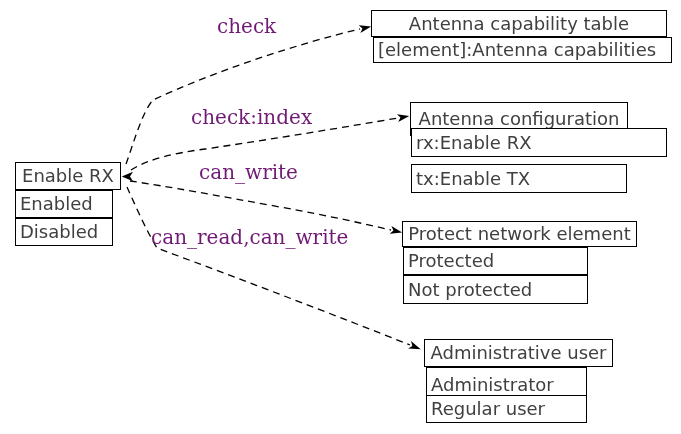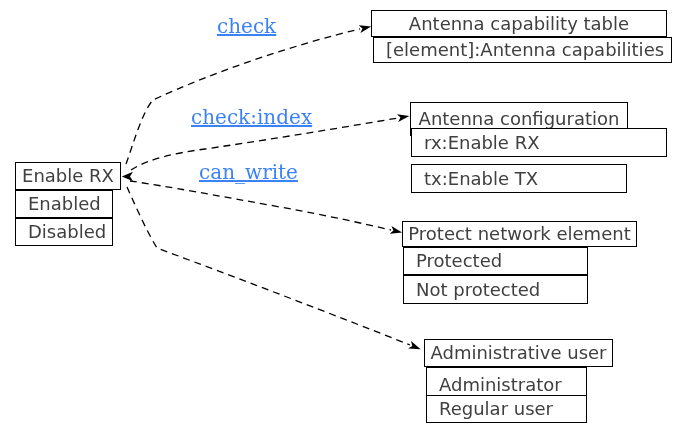--- a/index.html
+++ b/index.html
@@ -33,30 +33,29 @@
     white-space: nowrap;
     overflow: hidden;
     line-height: 1;
   }
   .cell.title {
     justify-content: center;
     text-align: center;
   }
   .cell.row {
     justify-content: flex-start;
-    padding-left: 12px;
+    padding-left: 4px;
   }
   .edge-label {
     position: absolute;
     font-family: "DejaVu Serif", "Liberation Serif", serif;
     font-size: 20px;
     line-height: 22px;
-    color: #3b82f6;
+    color: #701a75;
     white-space: nowrap;
-    text-decoration: underline;
   }
 </style>
 </head>
 <body>
 
 <div id="canvas">
 
   <svg id="edge-layer" viewBox="0 0 681 434" xmlns="http://www.w3.org/2000/svg">
     <defs>
       <marker id="arrow" viewBox="0 0 12 9" refX="0.5" refY="4.5" markerUnits="userSpaceOnUse" markerWidth="12" markerHeight="9" orient="auto">
@@ -69,20 +68,21 @@
       <path d="M130,181 C165,186 220,196 280,207 C330,216 365,224 391,230" marker-end="url(#arrow)"></path>
       <path d="M127,187 C136,207 146,230 157,248 C240,279 335,315 410,345" marker-end="url(#arrow)"></path>
     </g>
 
     <polygon points="121.8,176.5 133,171.8 130,176.5 133,181.2" fill="#000000"></polygon>
   </svg>
 
   <div class="edge-label" style="left:217px; top:15px;">check</div>
   <div class="edge-label" style="left:191px; top:106px;">check:index</div>
   <div class="edge-label" style="left:199px; top:161px;">can_write</div>
+  <div class="edge-label" style="left:151px; top:226px;">can_read,can_write</div>
 
   <div>
     <div class="cell title" style="left:15px; top:162px; width:106px; height:28px;">Enable RX</div>
     <div class="cell row" style="left:15px; top:190px; width:98px; height:28px;">Enabled</div>
     <div class="cell row" style="left:15px; top:218px; width:98px; height:28px;">Disabled</div>
   </div>
 
   <div>
     <div class="cell title" style="left:371px; top:10px; width:296px; height:27px;">Antenna capability table</div>
     <div class="cell row" style="left:373px; top:37px; width:299px; height:26px;">[element]:Antenna capabilities</div>

